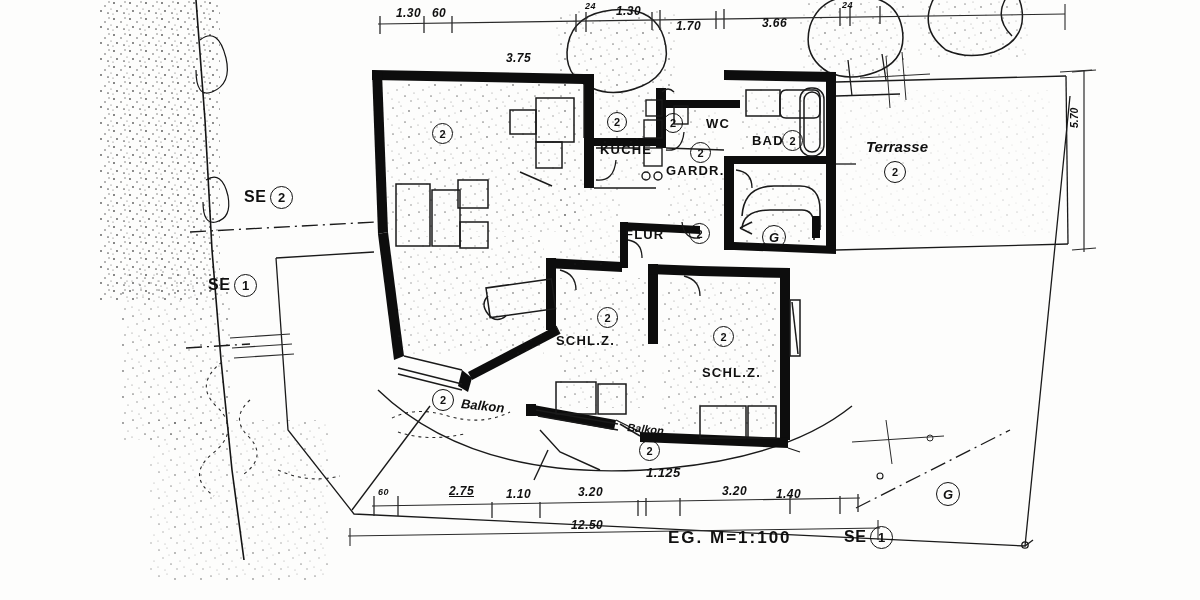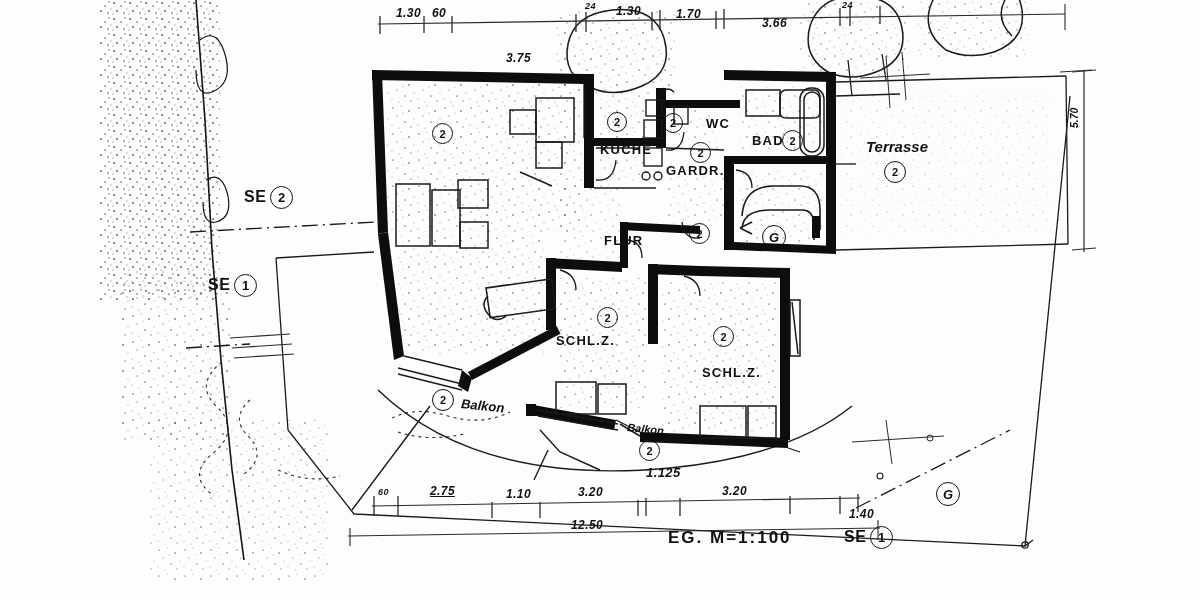--- a/index.html
+++ b/index.html
@@ -303,21 +303,21 @@
       <path d="M232 348 L292 344"></path>
       <path d="M234 358 L294 354"></path>
     </g>
   </svg>
 
   <div class="lbl room" style="left:600px;top:142px;">KÜCHE</div>
   <div class="lbl room" style="left:694px;top:116px;margin-left:12px;">WC</div>
   <div class="lbl room" style="left:666px;top:163px;">GARDR.</div>
   <div class="lbl room" style="left:752px;top:133px;">BAD</div>
   <div class="lbl hand" style="left:866px;top:138px;font-size:15px;text-align:right;">Terrasse</div>
-  <div class="lbl room" style="left:604px;top:227px;margin-top:6px;">FLUR</div>
+  <div class="lbl room" style="left:625px;top:227px;">FLUR</div>
   <div class="lbl room" style="left:556px;top:333px;">SCHL.Z.</div>
   <div class="lbl room" style="left:702px;top:365px;">SCHL.Z.</div>
   <div class="lbl hand" style="left:462px;top:396px;transform:rotate(6deg);">Balkon</div>
   <div class="lbl hand" style="left:628px;top:421px;font-size:11px;transform:rotate(6deg);">Balkon</div>
 
   <div class="circ" style="left:432px;top:123px;width:19px;height:19px;">2</div>
   <div class="circ" style="left:607px;top:112px;width:18px;height:18px;">2</div>
   <div class="circ" style="left:663px;top:113px;width:18px;height:18px;">2</div>
   <div class="circ" style="left:690px;top:142px;width:19px;height:19px;">2</div>
   <div class="circ" style="left:782px;top:130px;width:19px;height:19px;">2</div>
@@ -338,31 +338,31 @@
   <div class="circ" style="left:234px;top:274px;width:21px;height:21px;font-size:13px;">1</div>
 
   <div class="lbl sec" style="left:844px;top:528px;">SE</div>
   <div class="circ" style="left:870px;top:526px;width:21px;height:21px;font-size:13px;">1</div>
 
   <div class="lbl dim" style="left:396px;top:6px;">1.30</div>
   <div class="lbl dim" style="left:432px;top:6px;">60</div>
   <div class="lbl dim" style="left:506px;top:5px;margin-top:46px;">3.75</div>
   <div class="lbl dim" style="left:585px;top:1px;font-size:9px;">24</div>
   <div class="lbl dim" style="left:616px;top:4px;">1.30</div>
-  <div class="lbl dim" style="left:676px;top:7px;">1.70</div>
+  <div class="lbl dim" style="left:676px;top:19px;">1.70</div>
   <div class="lbl dim" style="left:762px;top:16px;">3.66</div>
   <div class="lbl dim" style="left:842px;top:0px;font-size:9px;">24</div>
 
   <div class="lbl dim" style="left:378px;top:487px;font-size:9px;">60</div>
-  <div class="lbl dim" style="left:430px;top:484px;text-decoration:underline;">2.75</div>
+  <div class="lbl dim" style="left:449px;top:484px;text-decoration:underline;">2.75</div>
   <div class="lbl dim" style="left:506px;top:487px;">1.10</div>
   <div class="lbl dim" style="left:578px;top:485px;">3.20</div>
   <div class="lbl dim" style="left:646px;top:465px;font-size:13px;">1.125</div>
   <div class="lbl dim" style="left:722px;top:484px;">3.20</div>
-  <div class="lbl dim" style="left:849px;top:487px;margin-top:20px;">1.40</div>
+  <div class="lbl dim" style="left:776px;top:487px;">1.40</div>
 
   <div class="lbl dim" style="left:571px;top:518px;">12.50</div>
 
   <div class="lbl vdim" style="left:1068px;top:128px;transform:rotate(-90deg);transform-origin:left top;">5.70</div>
 
   <div class="lbl ttl" style="left:668px;top:528px;">EG.  M=1:100</div>
 
 </div>
 
 </body></html>

